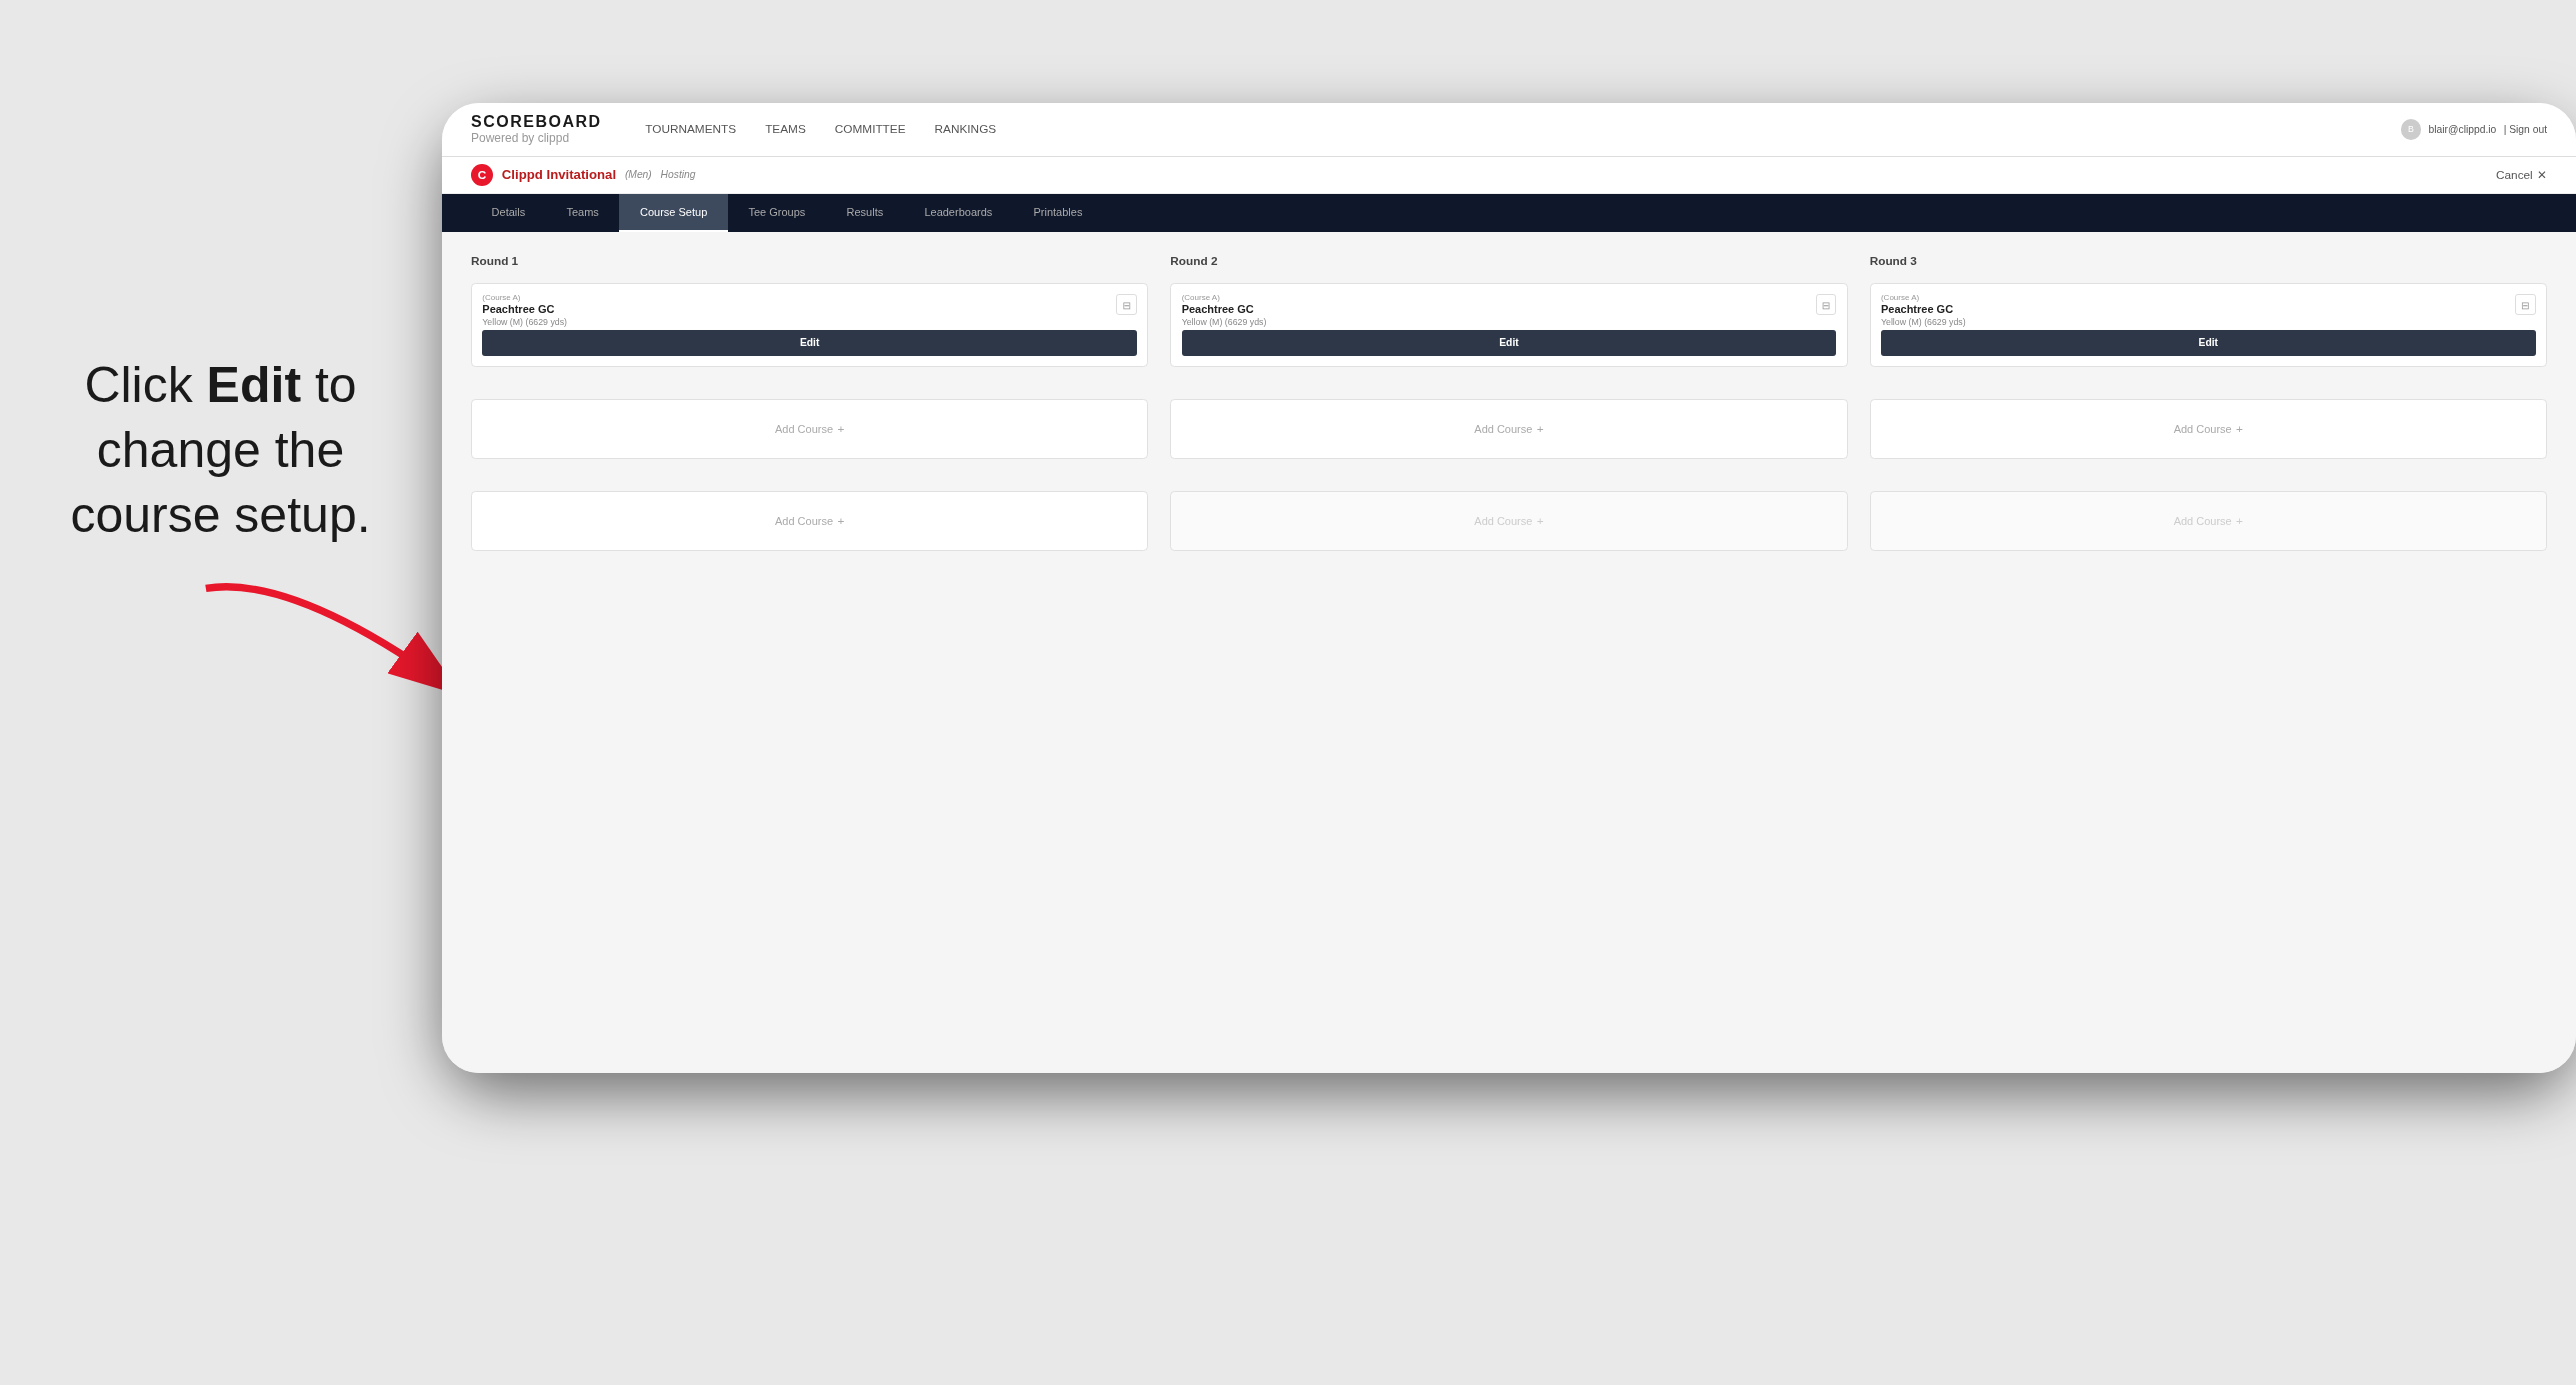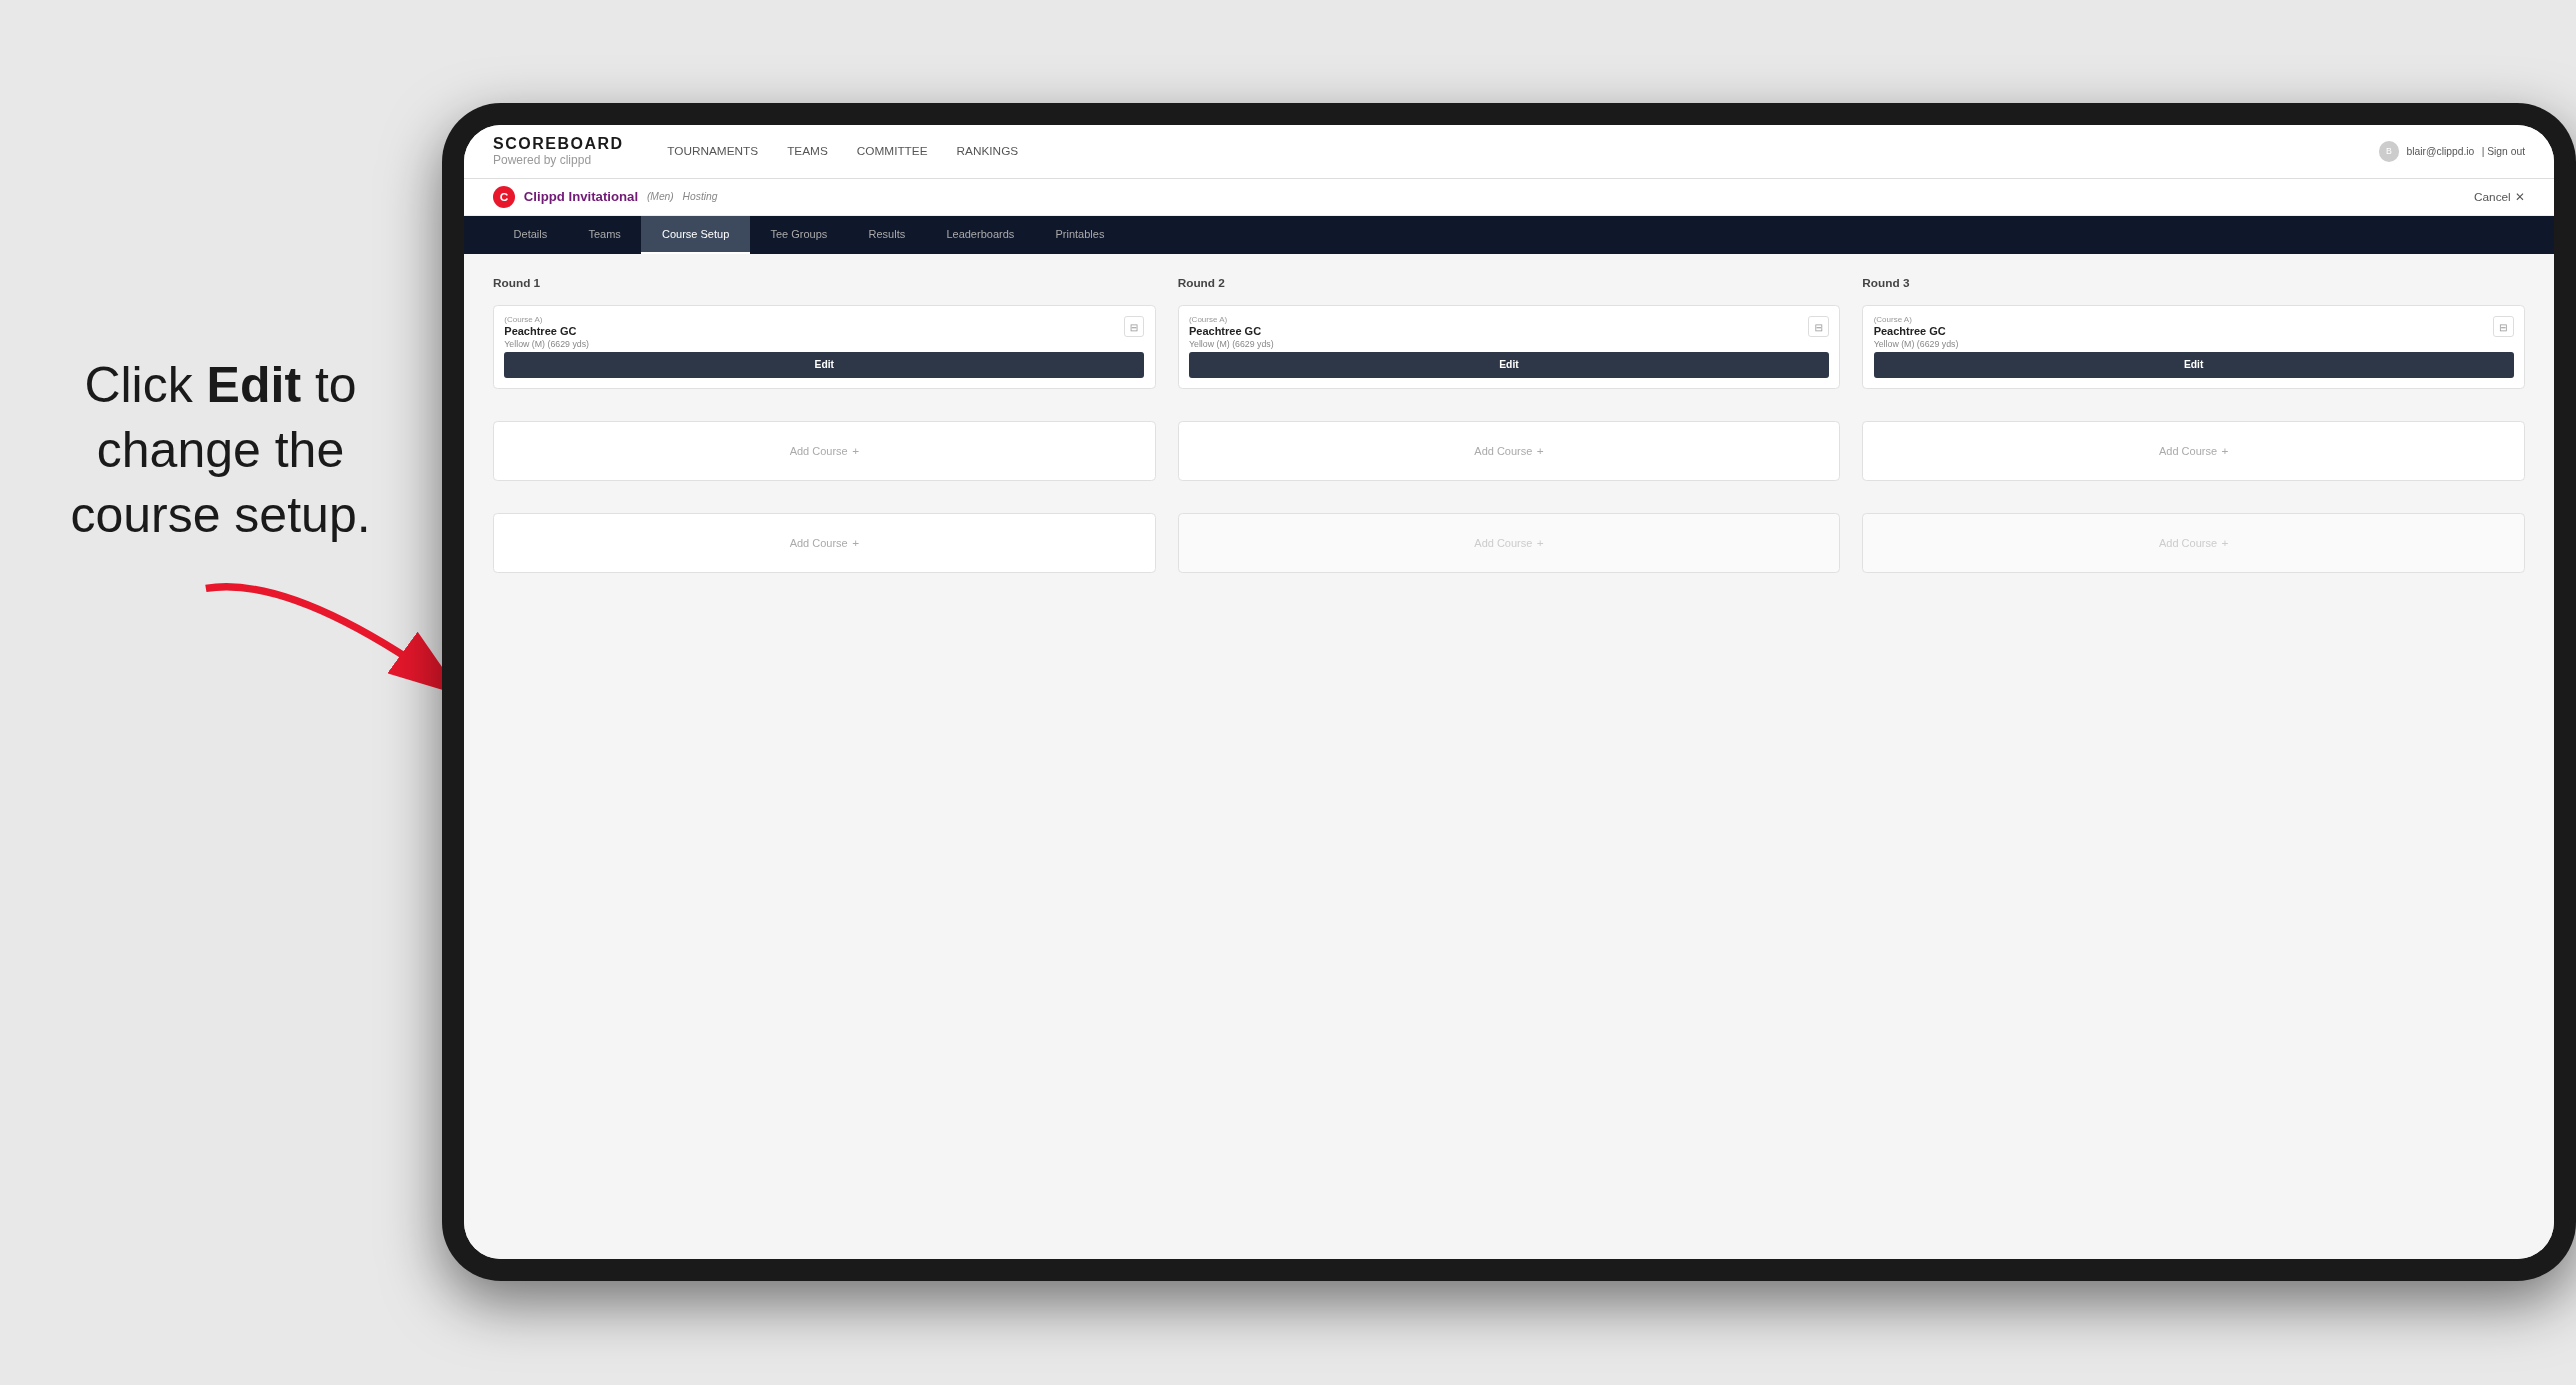--- a/index.html
+++ b/index.html
@@ -26,24 +26,23 @@
       text-align: center;
     }
     .instruction-area .bold { font-weight: 900; }
 
     
     .tablet-frame {
       position: absolute;
       left: 442px;
       top: 103px;
       width: 2134px;
-      height: 1178px;
+      height: 970px;
       background: #1a1a1a;
       border-radius: 59px;
-      padding: 22px;
       box-shadow: 0 22px 59px rgba(0,0,0,0.5);
     }
     .tablet-screen {
       width: 100%;
       height: 100%;
       background: #f0f0f0;
       border-radius: 37px;
       overflow: hidden;
       display: flex;
       flex-direction: column;
@@ -122,21 +121,21 @@
       display: flex;
       align-items: center;
       justify-content: center;
       color: #fff;
       font-weight: 700;
       font-size: 11.8px;
     }
     .tournament-name {
       font-size: 13.2px;
       font-weight: 600;
-      color: #701a75;
+      color: #b91c1c;
     }
     .tournament-status {
       font-size: 10.3px;
       color: #888;
       font-style: italic;
     }
     .tournament-cancel {
       margin-left: auto;
       font-size: 11.8px;
       color: #555;

